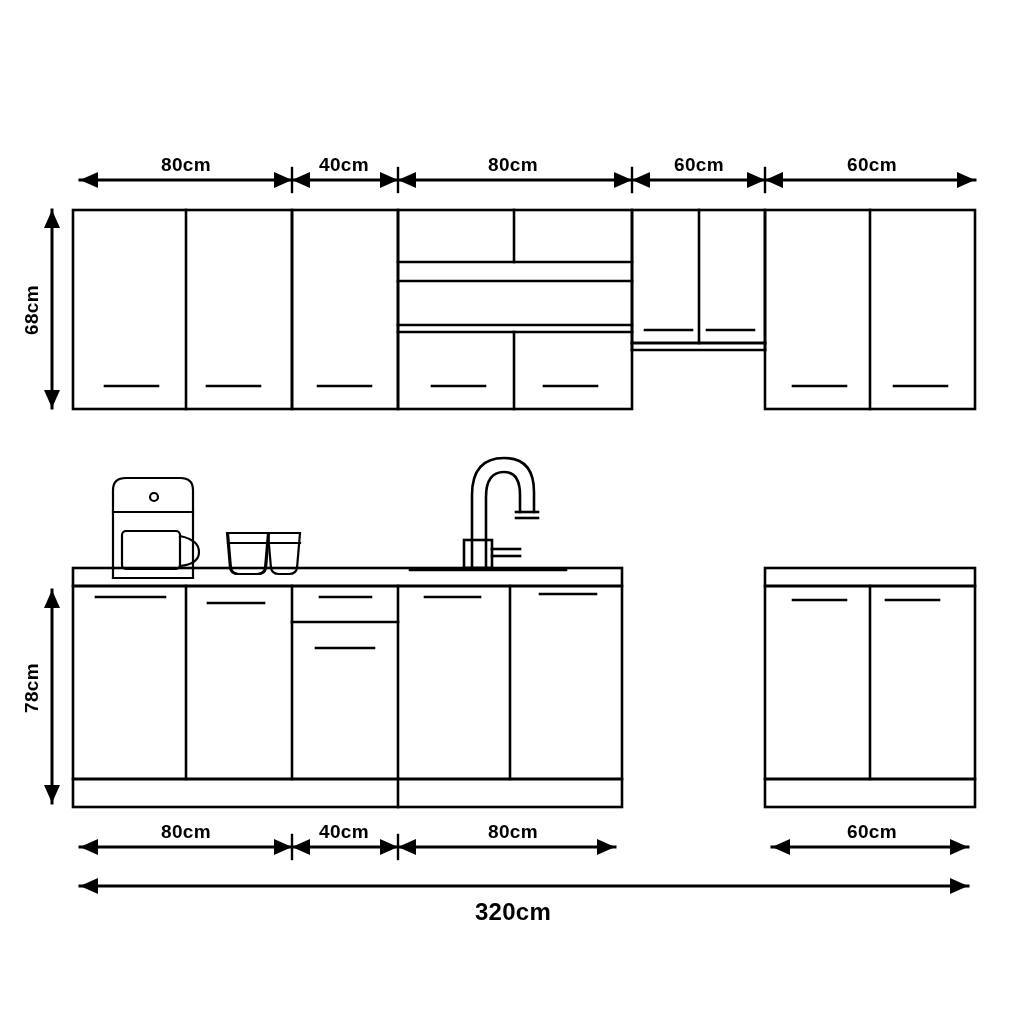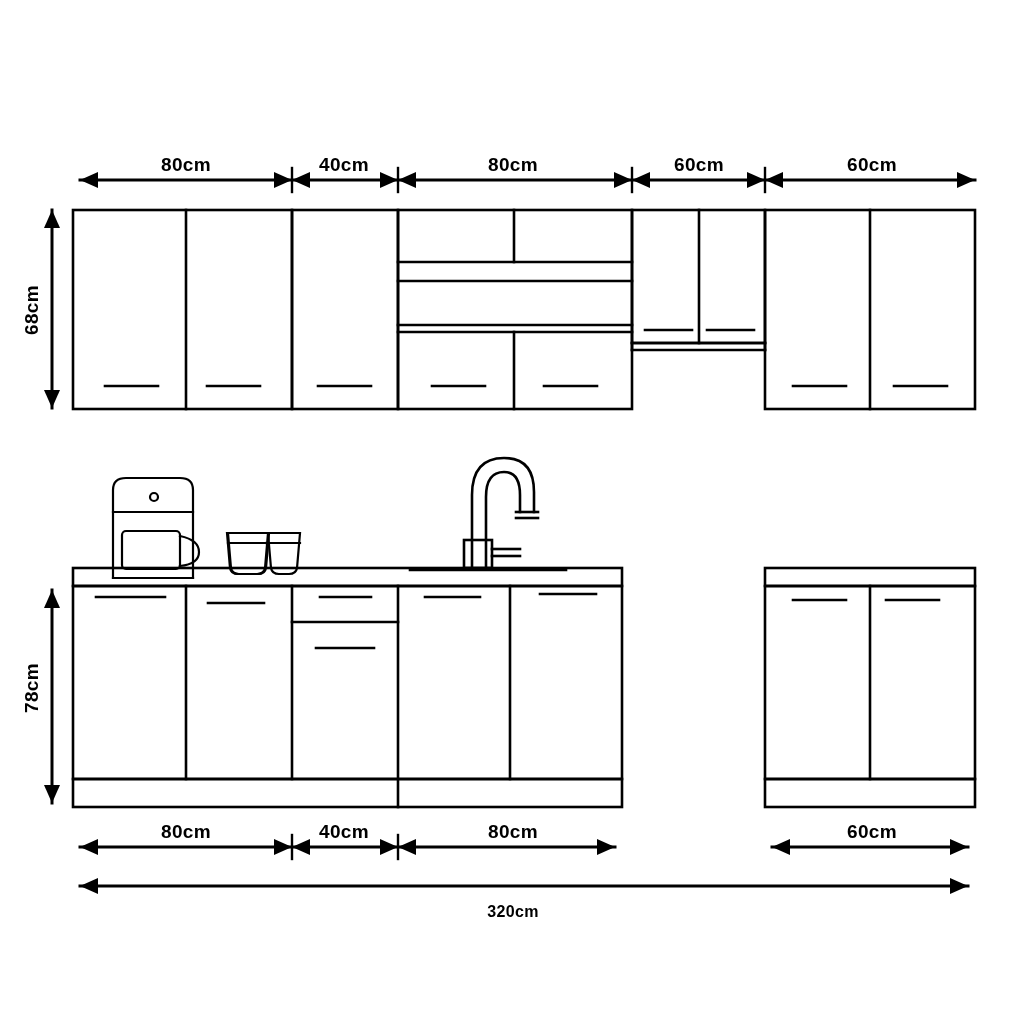--- a/index.html
+++ b/index.html
@@ -30,21 +30,21 @@
     font-size: 19px;
     color: #000000;
     letter-spacing: 0.3px;
     white-space: nowrap;
     transform: translate(-50%, -50%);
   }
   .dim-label.vertical {
     transform: translate(-50%, -50%) rotate(-90deg);
   }
   .dim-label.big {
-    font-size: 16px;
+    font-size: 24px;
   }
 </style>
 </head>
 <body>
 
 <div id="stage">
 
   <svg width="1024" height="1024" viewBox="0 0 1024 1024">
     <g fill="none" stroke="#000" stroke-width="2.2" stroke-linecap="square">
 

